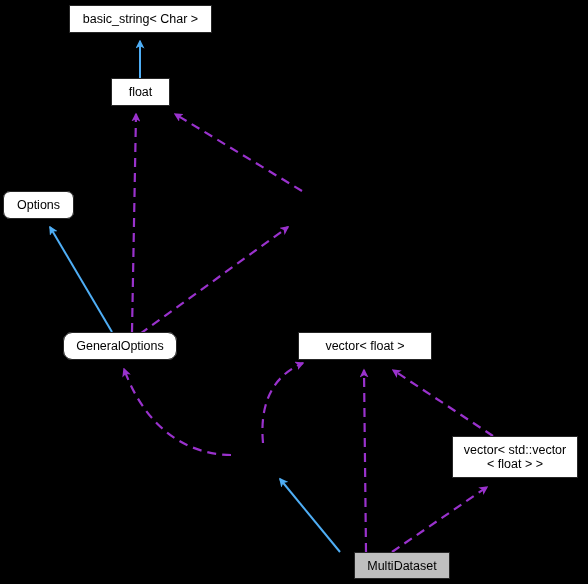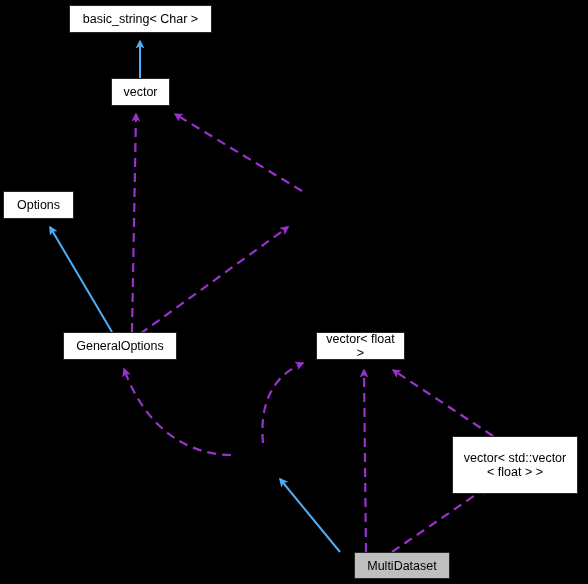--- a/index.html
+++ b/index.html
@@ -86,38 +86,38 @@
     <path d="M493,436 L393,370" stroke="#9a32cd" stroke-width="2.2" fill="none" stroke-dasharray="9,6" marker-end="url(#arrow-purple)"></path>
 
     <path d="M392,552 L487,487" stroke="#9a32cd" stroke-width="2.2" fill="none" stroke-dasharray="9,6" marker-end="url(#arrow-purple)"></path>
   </svg>
 
   <div class="node" style="left:69px; top:5px; width:143px; height:28px;">
     <span class="node-label">basic_string&lt; Char &gt;</span>
   </div>
 
   <div class="node" style="left:111px; top:78px; width:59px; height:28px;">
-    <span class="node-label">vector</span>
+    <span class="node-label">float</span>
   </div>
 
-  <div class="node" style="left:3px; top:191px; width:71px; height:28px;">
+  <div class="node" style="left:3px; top:191px; width:71px; height:28px;border-radius:7px;">
     <span class="node-label">Options</span>
   </div>
 
 
-  <div class="node" style="left:63px; top:332px; width:114px; height:28px;">
+  <div class="node" style="left:63px; top:332px; width:114px; height:28px;border-radius:9px;">
     <span class="node-label">GeneralOptions</span>
   </div>
 
-  <div class="node" style="left:316px; top:332px; width:89px; height:28px;">
+  <div class="node" style="left:298px; top:332px; width:134px; height:28px;">
     <span class="node-label">vector&lt; float &gt;</span>
   </div>
 
 
-  <div class="node" style="left:452px; top:436px; width:126px; height:58px;">
+  <div class="node" style="left:452px; top:436px; width:126px; height:42px;">
     <span class="node-label">vector&lt; std::vector
 &lt; float &gt; &gt;</span>
   </div>
 
   <div class="node highlight" style="left:318px; top:552px; width:96px; height:27px;margin-left:36px;">
     <span class="node-label">MultiDataset</span>
   </div>
 
 </div>
 

